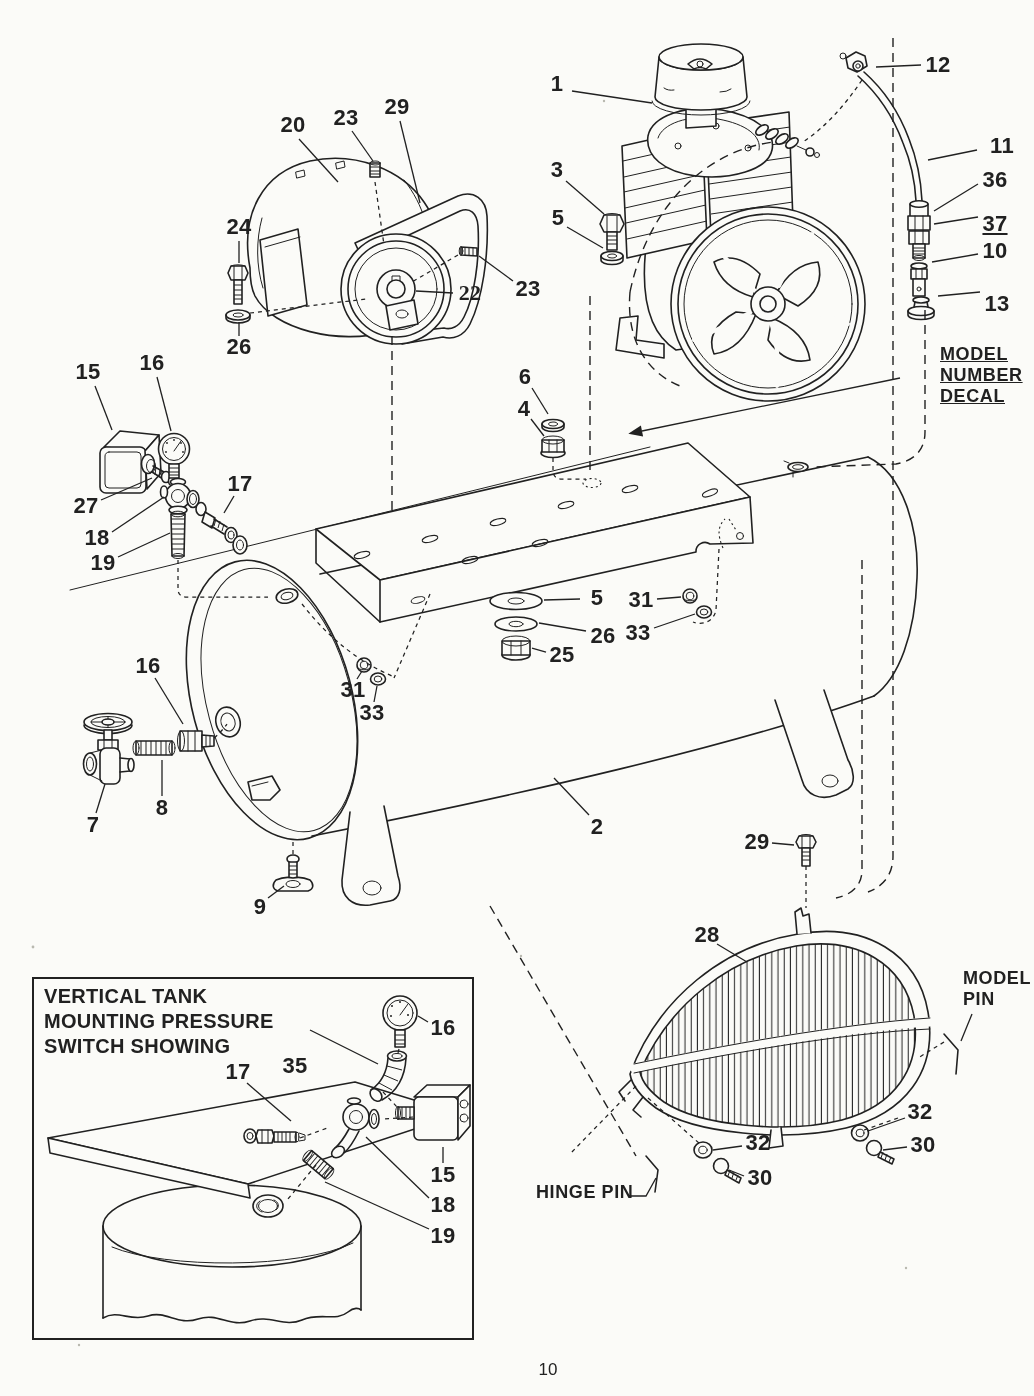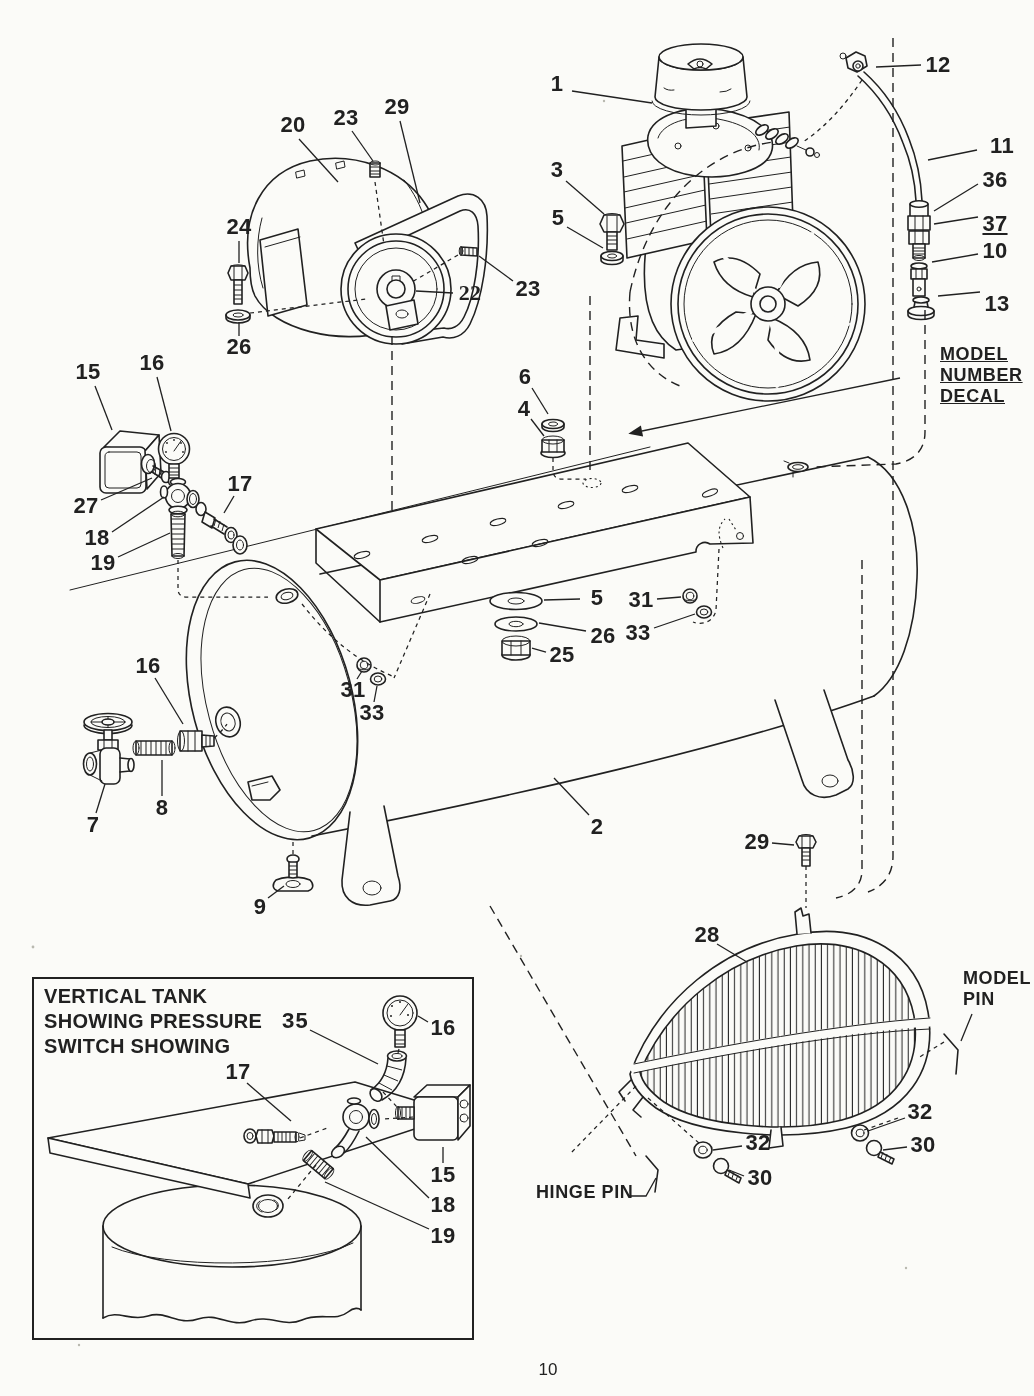--- a/index.html
+++ b/index.html
@@ -550,39 +550,39 @@
       <div class="callout" style="left: 93px; top: 825px;">7</div>
       <div class="callout" style="left: 162px; top: 808px;">8</div>
       <div class="callout" style="left: 260px; top: 907px;">9</div>
       <div class="callout" style="left: 597px; top: 827px;">2</div>
       <div class="callout" style="left: 757px; top: 842px;">29</div>
       <div class="callout" style="left: 707px; top: 935px;">28</div>
       <div class="callout" style="left: 920px; top: 1112px;">32</div>
       <div class="callout" style="left: 923px; top: 1145px;">30</div>
       <div class="callout" style="left: 758px; top: 1143px;">32</div>
       <div class="callout" style="left: 760px; top: 1178px;">30</div>
-      <div class="callout" style="left: 295px; top: 1022px; font-family: Liberation Mono, monospace;">35</div>
+      <div class="callout" style="left: 295px; top: 1066px;">35</div>
       <div class="callout" style="left: 443px; top: 1028px;">16</div>
       <div class="callout" style="left: 238px; top: 1072px;">17</div>
       <div class="callout" style="left: 443px; top: 1175px;">15</div>
       <div class="callout" style="left: 443px; top: 1205px;">18</div>
       <div class="callout" style="left: 443px; top: 1236px;">19</div>
       <div class="note" id="ann-model-number-decal" style="left: 940px; top: 344px; text-decoration: underline;">
         <div>MODEL</div>
         <div>NUMBER</div>
         <div>DECAL</div>
       </div>
       <div class="note" id="ann-hinge-pin-right" style="left: 963px; top: 968px;">
         <div>MODEL</div>
         <div>PIN</div>
       </div>
       <div class="note" id="ann-hinge-pin-left" style="left: 536px; top: 1182px;">
         <div>HINGE PIN</div>
       </div>
       <div class="note" id="ann-inset-title" style="left: 44px; top: 984px;">
         <div>VERTICAL TANK</div>
-        <div>SHOWING PRESSURE</div>
+        <div>MOUNTING PRESSURE</div>
         <div>SWITCH SHOWING</div>
       </div>
     </div>
 
   <div id="page-number">10</div>
 </div>
 
 </body></html>

